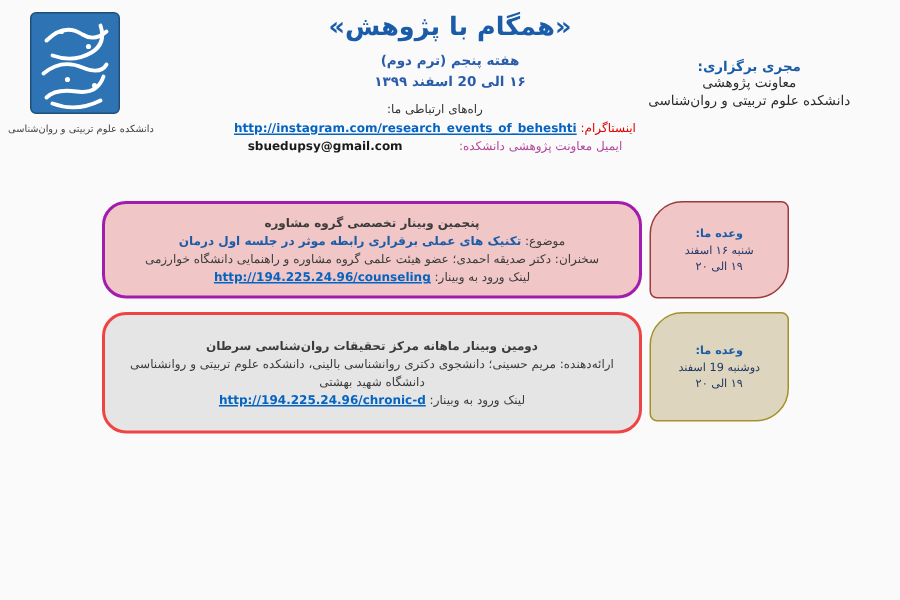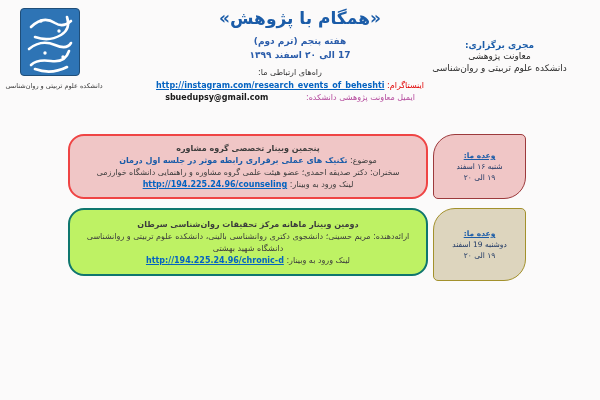--- a/index.html
+++ b/index.html
@@ -61,38 +61,38 @@
   a.link{color:#0563c1;text-decoration:underline;font-weight:bold;direction:ltr;unicode-bidi:embed;}
   .contact-heading{color:#333;}
   
   .card{
     position:absolute;left:68px;width:360px;
     border-radius:16px;
     display:flex;flex-direction:column;justify-content:center;
     text-align:center;direction:rtl;
     box-sizing:border-box;padding:4px 10px;
   }
-  .card-pink{top:134px;height:65px;background:#f0c6c6;border:2px solid #ef4444;}
-  .card-tan{top:208px;height:68px;background:#bef264;border:2px solid #0f766e;}
+  .card-pink{top:134px;height:65px;background:#f0c6c6;border:2px solid #a21caf;}
+  .card-tan{top:208px;height:81px;background:#e5e5e5;border:2px solid #ef4444;}
   .card .line{font-size:8px;color:#3c3c3c;margin:1.5px 0;}
   .card-title-pink{font-size:8.5px;font-weight:bold;color:#c00000;}
   .card-title-tan{font-size:8.5px;font-weight:bold;color:#6b5d1f;}
   .topic-pink{color:#1b5ca8;font-weight:bold;}
   .topic-tan{color:#d2451e;font-weight:bold;}
   
   .badge{
     position:absolute;left:433px;width:93px;
     border-radius:22px 5px 22px 5px;
     display:flex;flex-direction:column;justify-content:center;
     text-align:center;direction:rtl;
     box-sizing:border-box;
   }
   .badge-pink{top:134px;height:65px;background:#f0c6c6;border:1.5px solid #9c3a3c;}
   .badge-tan{top:208px;height:73px;background:#ddd5be;border:1.5px solid #a3912c;}
-  .badge .sch-label{font-size:7.5px;font-weight:bold;color:#1b5ca8;text-decoration:underline;}
+  .badge .sch-label{font-size:7.5px;font-weight:bold;color:#1b5ca8;}
   .badge .sch-line{font-size:7.5px;color:#1f3864;margin-top:2px;}
 </style>
 </head>
 <body>
 
 <div class="page">
 
   <div class="logo">
     <span>
       <svg viewBox="0 0 58 66" xmlns="http://www.w3.org/2000/svg">
@@ -110,21 +110,21 @@
           <circle cx="42" cy="48" r="1.7"></circle>
         </g>
       </svg>
     </span>
   </div>
   <div class="logo-caption">دانشکده علوم تربیتی و روان‌شناسی</div>
 
   <div class="title-block">
     <div class="main-title">«همگام با پژوهش»</div>
     <div class="week-subtitle">هفته پنجم (ترم دوم)</div>
-    <div class="date-range">17 الی ۲۰ اسفند ۱۳۹۹</div>
+    <div class="date-range">۱۶ الی 20 اسفند ۱۳۹۹</div>
   </div>
 
   <div class="organizer">
     <div class="org-label">مجری برگزاری:</div>
     <div class="org-line">معاونت پژوهشی</div>
     <div class="org-line">دانشکده علوم تربیتی و روان‌شناسی</div>
   </div>
 
   <div class="contact">
     <div class="row contact-heading">راه‌های ارتباطی ما:</div>

